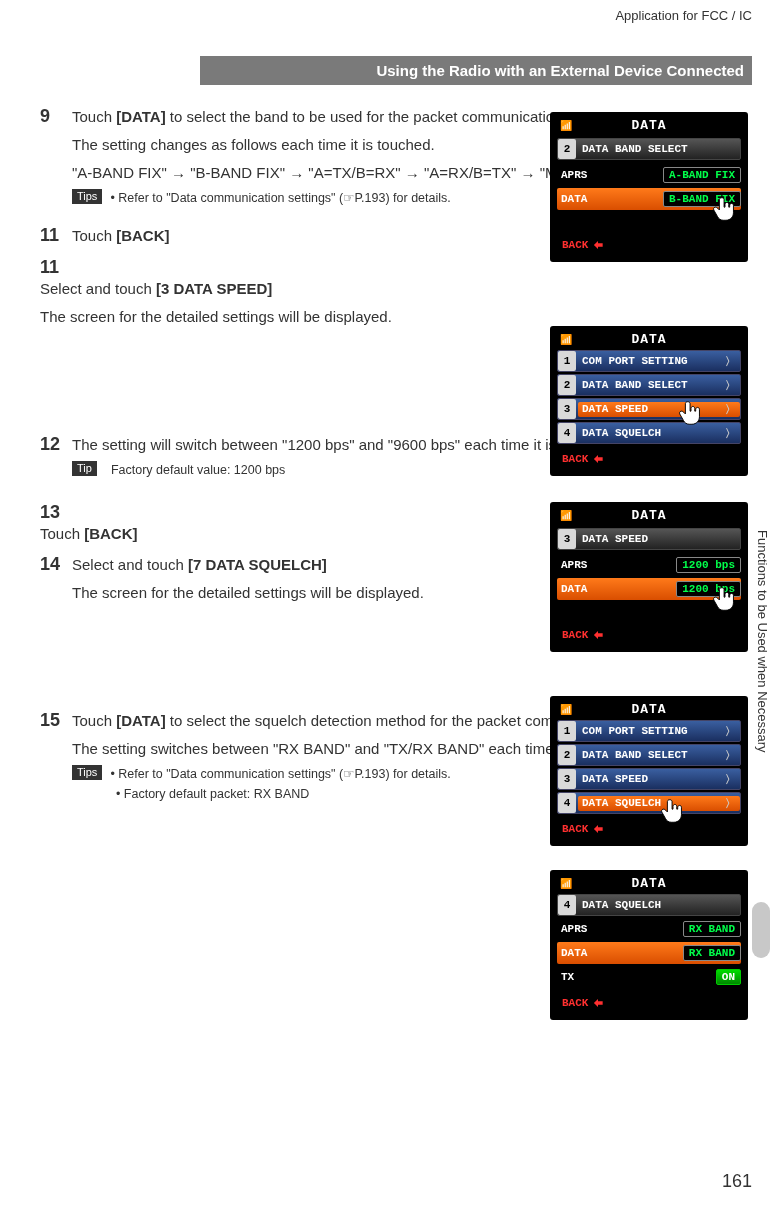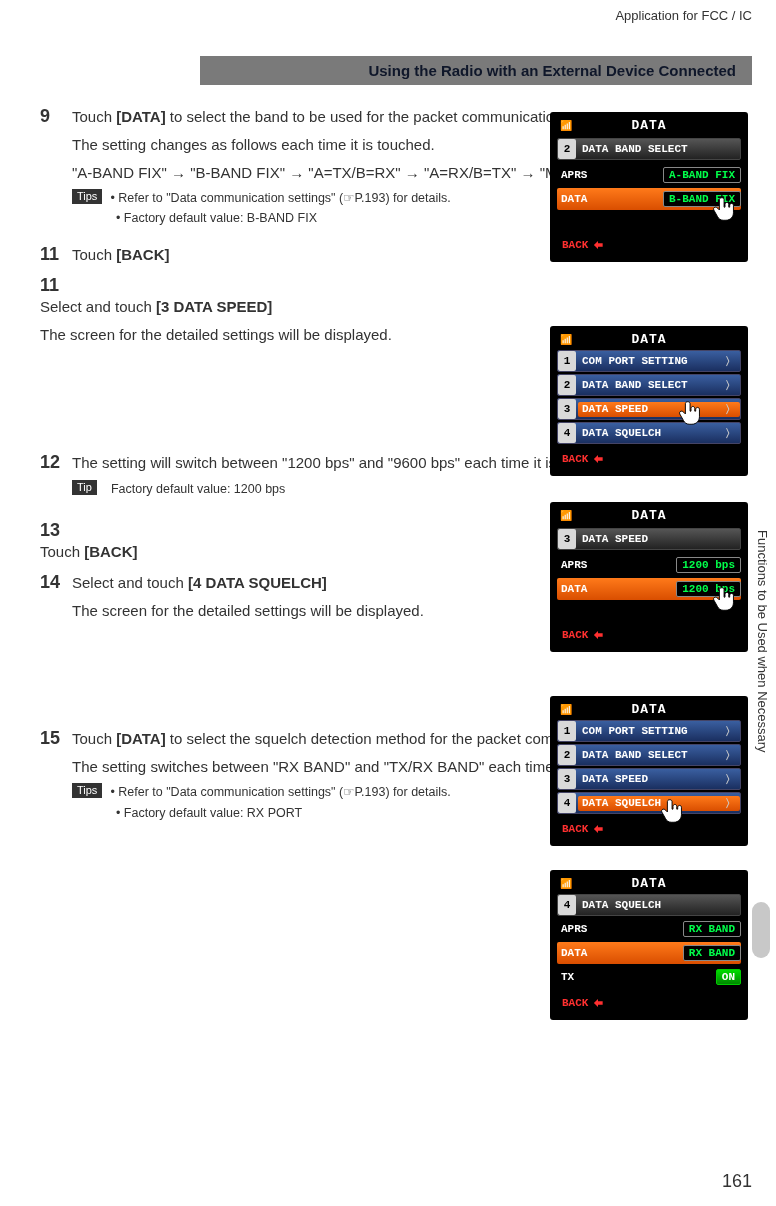--- a/index.html
+++ b/index.html
@@ -1,20 +1,20 @@
 <!DOCTYPE html>
 <html><head>
 <meta charset="utf-8">
 <style>
   :root { --w: 776px; --h: 1206px; }
   * { box-sizing: border-box; }
   body { margin: 0; width: var(--w); height: var(--h); font-family: Arial, Helvetica, sans-serif; color: #333; position: relative; }
 
   .header-lines { position: absolute; top: 8px; right: 24px; text-align: right; font-size: 13px; line-height: 1.3; }
-  .title-bar { position: absolute; top: 56px; left: 200px; right: 24px; background: #7a7a7a; color: #0f172a; padding: 6px 16px; font-size: 15px; text-align: right; font-weight: bold; }
+  .title-bar { position: absolute; top: 56px; left: 200px; right: 24px; background: #7a7a7a; color: #ffffff; padding: 6px 8px; font-size: 15px; text-align: right; font-weight: bold; }
 
   .main { position: absolute; top: 106px; left: 40px; right: 24px; }
 
   .step { display: flex; margin-bottom: 16px; }
   .step-num { width: 32px; font-size: 18px; font-weight: bold; flex-shrink: 0; }
   .step-body { flex: 1; font-size: 15px; line-height: 1.45; }
   .step-body .para { margin-bottom: 6px; }
   .step-body .tip-row { display: flex; font-size: 12.5px; margin-top: 2px; margin-bottom: 2px; }
   .tip-label { background: #333; color: #fff; padding: 0 5px; font-size: 11px; margin-right: 8px; height: 15px; line-height: 15px; flex-shrink: 0; }
   .tip-text { flex: 1; }
@@ -67,21 +67,20 @@
   <div class="step">
     <div class="step-num">9</div>
     <div class="step-body left-col">
       <div class="para"><span>Touch </span><b>[DATA]</b><span> to select the band to be used for the packet communication</span></div>
       <div class="para">The setting changes as follows each time it is touched.</div>
       <div class="para">"A-BAND FIX" → "B-BAND FIX" → "A=TX/B=RX" → "A=RX/B=TX" → "MAIN BAND" → "SUB BAND"</div>
       <div class="tip-row">
         <span class="tip-label">Tips</span>
         <span class="tip-text"><span class="bullet">Refer to "Data communication settings" (☞P.193) for details.</span></span>
       </div>
-      <div class="no-bullet-indent"><span class="tip-text"><span class="bullet">Factory default value: B-BAND FIX</span></span></div>
     </div>
   </div>
 
   <div class="step" style="margin-top:10px;">
     <div class="step-num">11</div>
     <div class="step-body left-col">
       <div class="para"><span>Touch </span><b>[BACK]</b></div>
     </div>
   </div>
 
@@ -107,35 +106,35 @@
   <div class="step" style="margin-top:20px;flex-direction:column;">
     <div class="step-num">13</div>
     <div class="step-body left-col">
       <div class="para"><span>Touch </span><b>[BACK]</b></div>
     </div>
   </div>
 
   <div class="step" style="margin-top:-12px;">
     <div class="step-num">14</div>
     <div class="step-body left-col">
-      <div class="para"><span>Select and touch </span><b>[4 DATA SQUELCH]</b></div>
+      <div class="para"><span>Select and touch </span><b>[7 DATA SQUELCH]</b></div>
       <div class="para">The screen for the detailed settings will be displayed.</div>
     </div>
   </div>
 
   <div class="step" style="margin-top:100px;">
     <div class="step-num">15</div>
     <div class="step-body left-col">
       <div class="para"><span>Touch </span><b>[DATA]</b><span> to select the squelch detection method for the packet communication</span></div>
       <div class="para">The setting switches between "RX BAND" and "TX/RX BAND" each time it is touched.</div>
       <div class="tip-row">
         <span class="tip-label">Tips</span>
         <span class="tip-text"><span class="bullet">Refer to "Data communication settings" (☞P.193) for details.</span></span>
       </div>
-      <div class="no-bullet-indent"><span class="tip-text"><span class="bullet">Factory default value: RX PORT</span></span></div>
+      <div class="no-bullet-indent"><span class="tip-text"><span class="bullet">Factory default packet: RX BAND</span></span></div>
     </div>
   </div>
 
 </div>
 
 <div class="screen" style="top:112px; right:28px;">
   <span class="sig-icon">📶</span>
   <div class="screen-title">DATA</div>
   <div class="row darkgrad" style="top:24px;">
     <div class="num">2</div>

